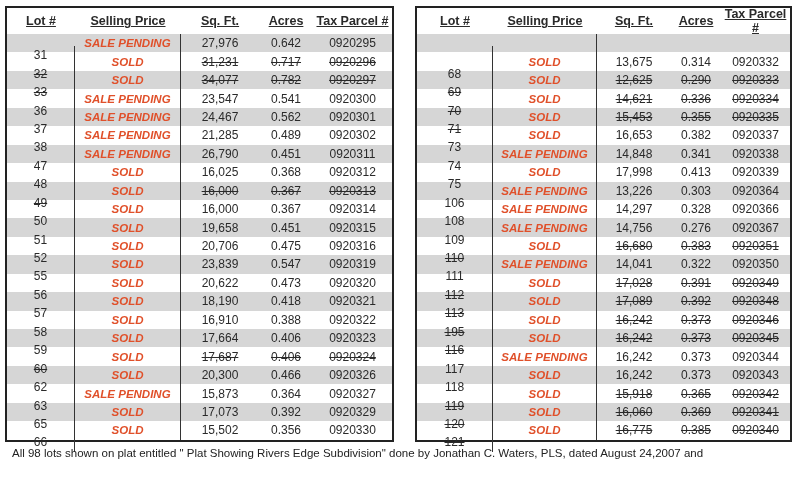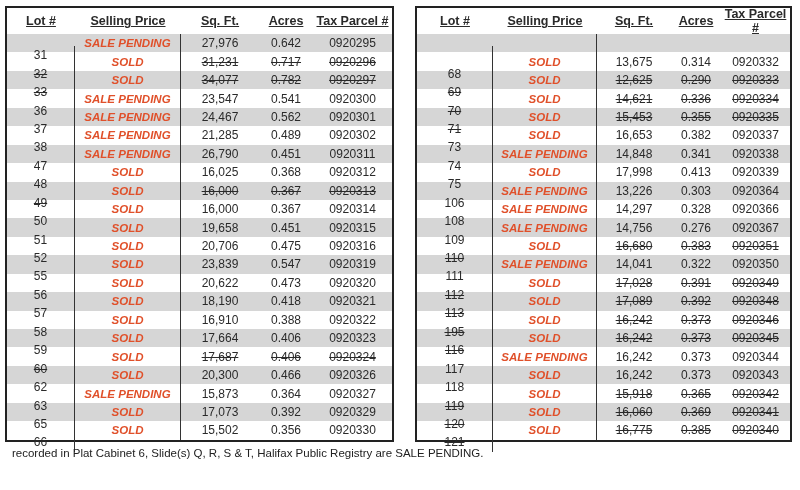--- a/index.html
+++ b/index.html
@@ -810,14 +810,14 @@
           <span class="strike">0.385</span>
         </div>
         <div class="c c5">
           <span class="strike">0920340</span>
         </div>
       </div>
     </div>
 </div>
 
 <div class="note">
-  <div>recorded in Plat Cabinet 6, Slide(s) Q, R, S &amp; T, Halifax Public Registry are SALE PENDING.</div>
+  <div>All 98 lots  shown on plat entitled " Plat Showing Rivers Edge Subdivision" done by Jonathan C. Waters, PLS, dated August 24,2007 and</div>
 </div>
 
 </body></html>

